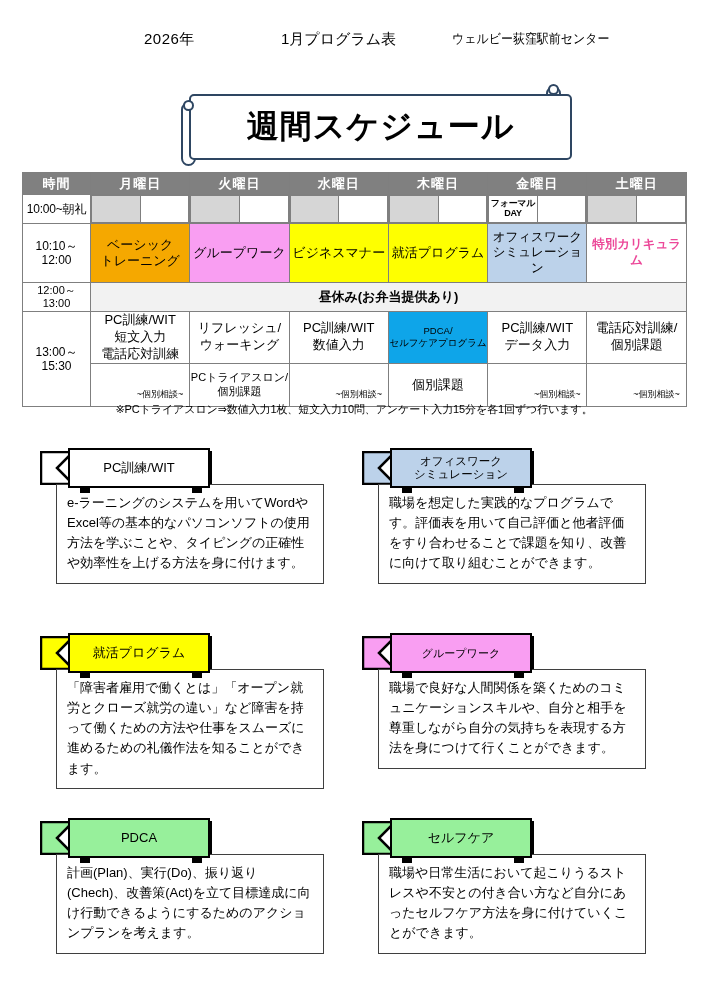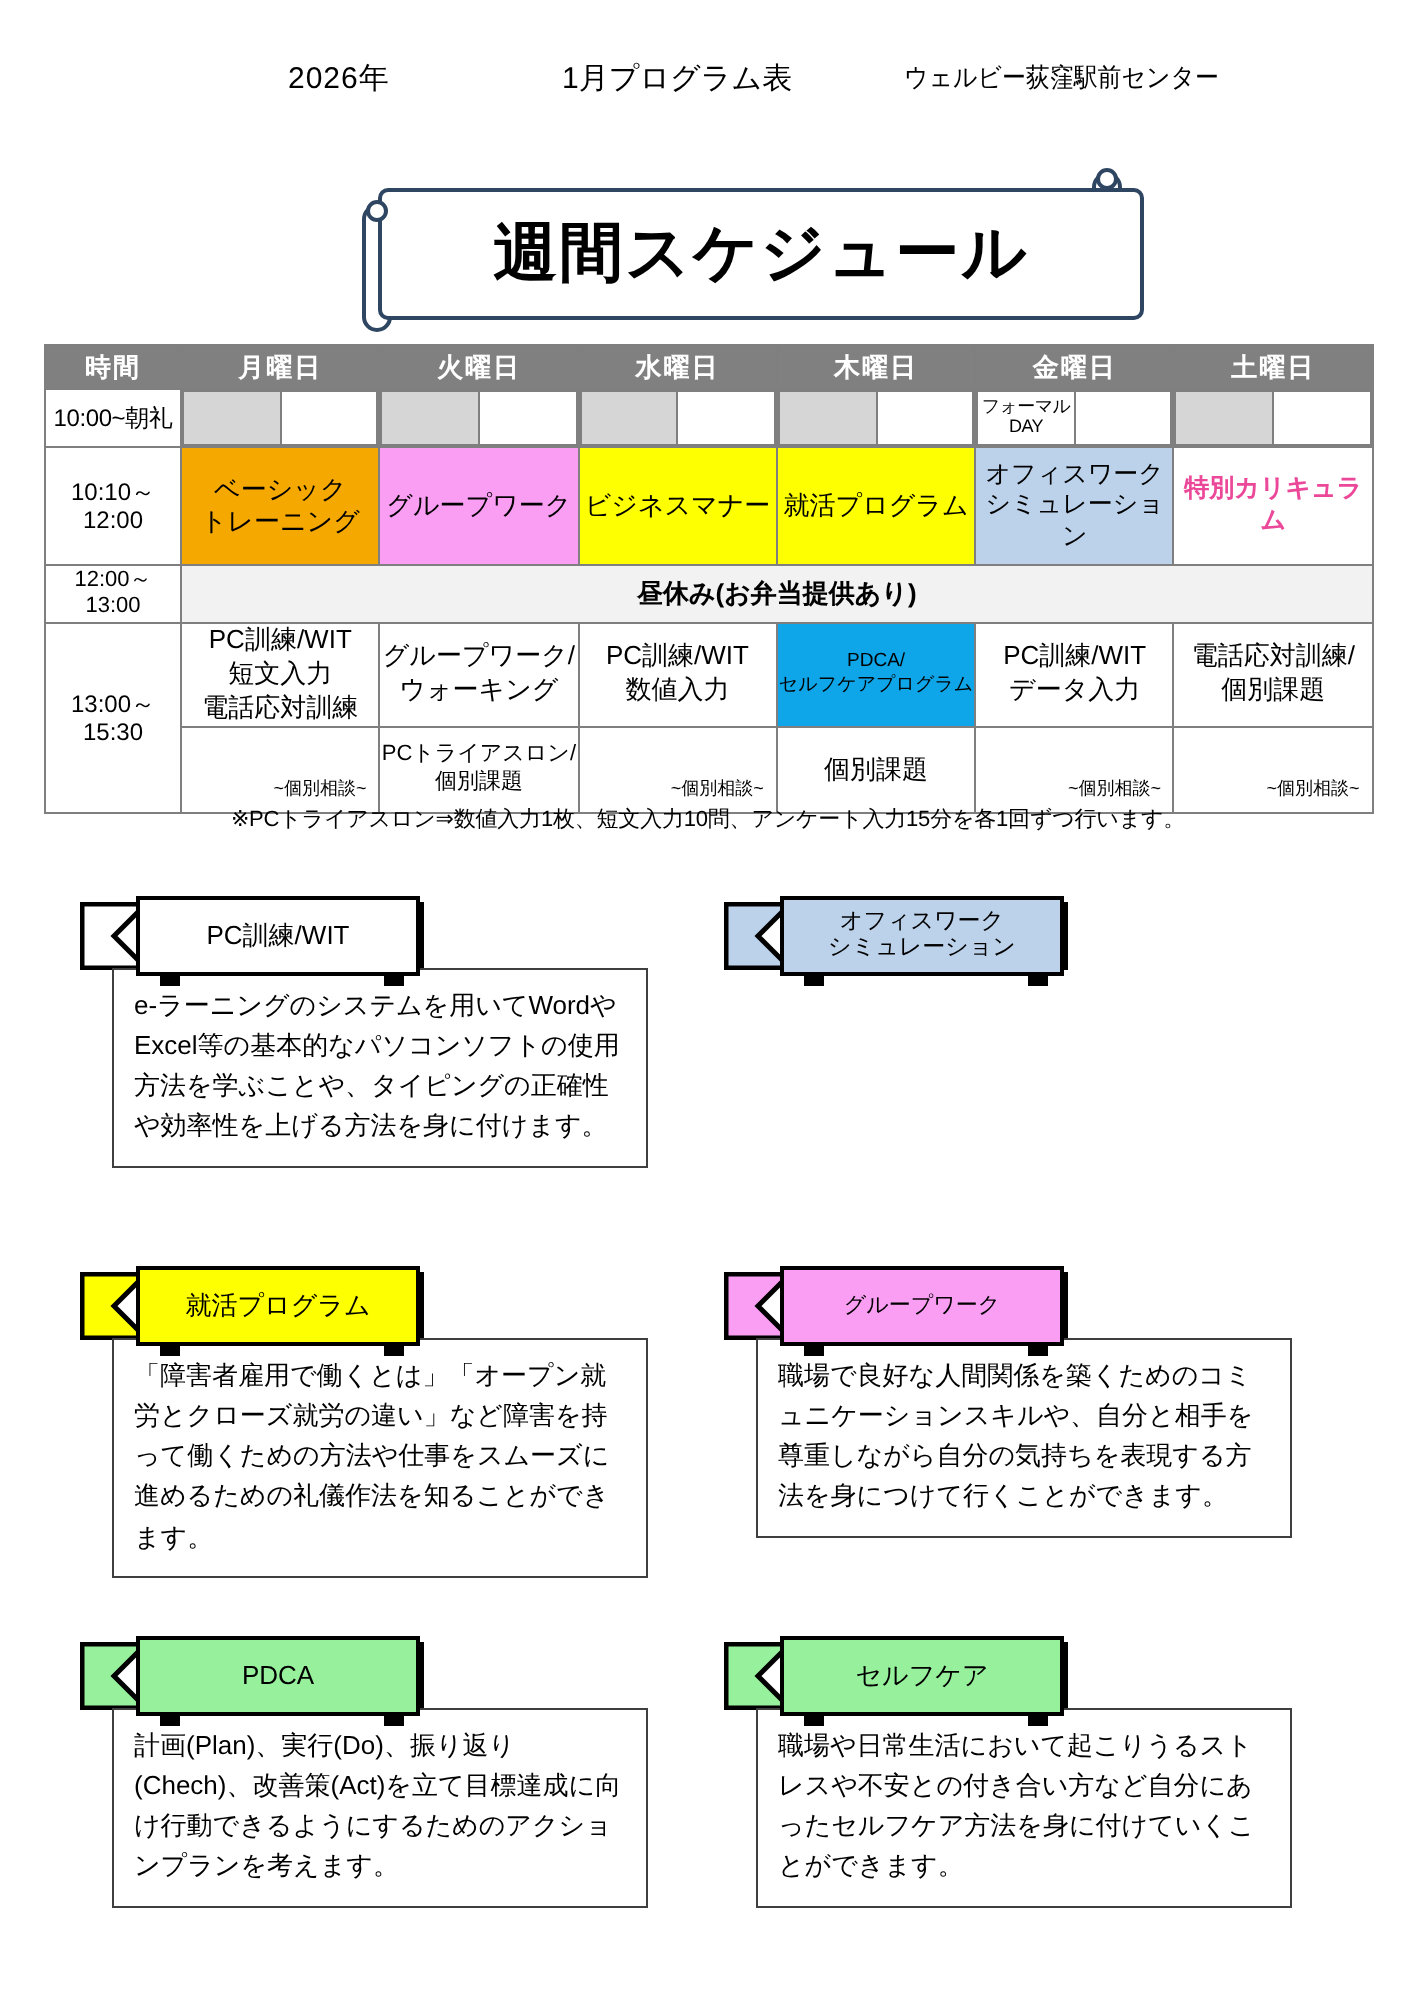--- a/index.html
+++ b/index.html
@@ -137,21 +137,21 @@
     table-layout: fixed;
   }
   .half-table td {
     border: 1px solid #7f7f7f;
     font-size: 9px;
     line-height: 1.1;
     height: 26px;
   }
   .half-gray { background: #d6d6d6; }
   .half-white { background: #ffffff; }
-  .formal-txt { font-size: 9px; letter-spacing: -0.3px; }
+  .formal-txt { font-size: 9px; letter-spacing: -0.3px; font-weight: bold; }
 
   .row-am td { height: 58px; }
   .time-cell { font-size: 12px; line-height: 1.45; }
   .bg-orange { background: #f5a800; }
   .bg-pink   { background: #f99ef2; }
   .bg-yellow { background: #feff00; }
   .bg-blue   { background: #bcd2ea; }
   .bg-green  { background: #0ea5e9; }
   .bg-white  { background: #ffffff; }
   .txt-red   { color: #ec4899; font-weight: bold; }
@@ -419,21 +419,21 @@
       </td>
       <td class="bg-white">
         <div class="pm-label">
           <span>PC訓練/WIT</span><br>
           <span>短文入力</span><br>
           <span>電話応対訓練</span>
         </div>
       </td>
       <td class="bg-white">
         <div class="pm-label">
-          <span>グループワーク/</span><br>
+          <span>リフレッシュ/</span><br>
           <span>ウォーキング</span>
         </div>
       </td>
       <td class="bg-white">
         <div class="pm-label">
           <span>PC訓練/WIT</span><br>
           <span>数値入力</span>
         </div>
       </td>
       <td class="bg-green">
@@ -519,20 +519,21 @@
     </div>
     <div class="ribbon-foot l"></div>
     <div class="ribbon-foot r"></div>
     <div class="ribbon-box" style="background:#bcd2ea">
       <div class="ribbon-label two">
         <span>オフィスワーク</span><br>
         <span>シミュレーション</span>
       </div>
     </div>
   </div>
+  <div class="card-body">職場を想定した実践的なプログラムです。評価表を用いて自己評価と他者評価をすり合わせることで課題を知り、改善に向けて取り組むことができます。</div>
 </div>
 
 <div class="card pos-3">
   <div class="ribbon-wrap">
     <div class="ribbon-tail" style="left:0">
       <svg width="34" height="34" viewBox="0 0 34 34">
           <polygon points="1,1 33,1 17,17 33,33 1,33" fill="#feff00" stroke="#000" stroke-width="2.5"></polygon>
         </svg>
     </div>
     <div class="ribbon-tail" style="left:138px">

